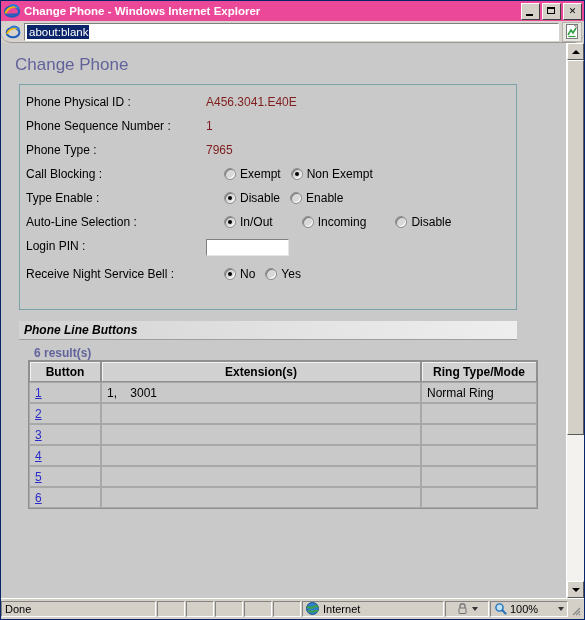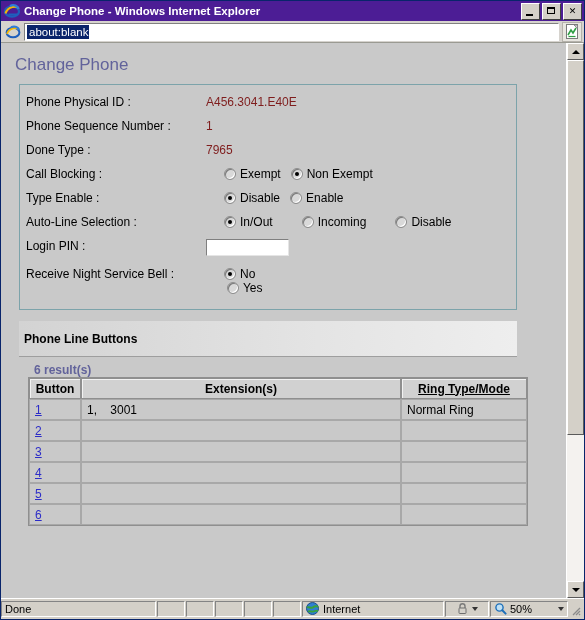--- a/index.html
+++ b/index.html
@@ -24,21 +24,21 @@
     background: #d4d0c8;
     box-sizing: border-box;
     border: 1px solid #08246b;
     display: flex;
     flex-direction: column;
   }
 
   
   #titlebar {
     height: 20px;
-    background: #4c1d95;
+    background: #ec4899;
     display: flex;
     align-items: center;
     padding: 0 2px 0 3px;
     box-sizing: border-box;
     flex: 0 0 auto;
   }
   #titlebar .ie-logo {
     width: 16px; height: 16px;
     margin-right: 4px;
     position: relative;
@@ -93,20 +93,21 @@
   
   #addressbar {
     height: 22px;
     background: #d6d3ce;
     display: flex;
     align-items: center;
     border-bottom: 1px solid #9a9a92;
     box-sizing: border-box;
     padding: 0 2px;
     flex: 0 0 auto;
+    border-radius: 10px;
   }
   #addr-icon {
     width: 16px; height: 16px;
     margin: 0 3px 0 2px;
     flex: 0 0 auto;
   }
   #addr-field {
     flex: 1 1 auto;
     height: 18px;
     background: #ffffff;
@@ -234,27 +235,28 @@
     font-size: 12px;
     padding: 0 2px;
     outline: none;
     font-family: "Liberation Sans", sans-serif;
   }
 
   
   #section-bar {
     margin: 11px 0 0 18px;
     width: 498px;
-    height: 36px;
+    height: 19px;
     box-sizing: border-box;
     background: linear-gradient(to right, #d3d3d3 0%, #e4e4e4 60%, #eeeeee 100%);
     border-bottom: 1px solid #9e9e9e;
     display: flex;
     align-items: center;
     padding-left: 5px;
+    font-style: italic;
   }
   #section-title {
     font-size: 12px;
     font-weight: bold;
     color: #000;
   }
   #results-count {
     margin: 6px 0 0 33px;
     font-size: 12px;
     font-weight: bold;
@@ -298,23 +300,23 @@
     overflow: hidden;
     white-space: nowrap;
   }
   table.grid td.cell-btn { text-align: left; }
   td a.grid-link {
     color: #2c2cc8;
     text-decoration: underline;
     font-size: 12px;
     cursor: pointer;
   }
-  .col-button { width: 52px; }
+  .col-button { width: 72px; }
   .col-ext { width: 320px; }
-  .col-ring { width: 126px; text-decoration: underline; }
+  .col-ring { width: 116px; }
 
   
   #scrollbar {
     width: 17px;
     flex: 0 0 auto;
     background: #d8d4cd;
     border-left: 1px solid #ffffff;
     display: flex;
     flex-direction: column;
     position: relative;
@@ -470,21 +472,21 @@
           <span class="form-label">Phone Physical ID :</span>
           <span class="form-value">A456.3041.E40E</span>
         </div>
 
         <div class="form-row">
           <span class="form-label">Phone Sequence Number :</span>
           <span class="form-value">1</span>
         </div>
 
         <div class="form-row">
-          <span class="form-label">Done Type :</span>
+          <span class="form-label">Phone Type :</span>
           <span class="form-value">7965</span>
         </div>
 
         <div class="form-row">
           <span class="form-label">Call Blocking :</span>
           <span class="radio-group" style="margin-left:18px;">
             <span class="radio-opt">
               <span class="radio"></span>
               <span class="radio-label">Exempt</span>
             </span>
@@ -527,21 +529,21 @@
           </span>
         </div>
 
         <div class="form-row" style="height:28px;">
           <span class="form-label">Login PIN :</span>
           <input class="pin-input" type="text" value="" placeholder="" style="">
         </div>
 
         <div class="form-row">
           <span class="form-label">Receive Night Service Bell :</span>
-          <span class="radio-group" style="margin-left:18px;flex-direction:column;">
+          <span class="radio-group" style="margin-left:18px;">
             <span class="radio-opt">
               <span class="radio checked"></span>
               <span class="radio-label">No</span>
             </span>
             <span class="radio-opt">
               <span class="radio"></span>
               <span class="radio-label">Yes</span>
             </span>
           </span>
         </div>
@@ -640,21 +642,21 @@
       </span>
       <span class="caret-down"></span>
     </div>
     <div class="sb-panel" id="status-zoom">
       <span>
         <svg width="13" height="13" viewBox="0 0 13 13">
           <circle cx="5.5" cy="5.5" r="3.6" fill="#bfe0f5" stroke="#1c6fba" stroke-width="1.4"></circle>
           <path d="M8.3 8.3 L11.6 11.6" stroke="#1c6fba" stroke-width="2" stroke-linecap="round"></path>
         </svg>
       </span>
-      <span>50%</span>
+      <span>100%</span>
       <span class="caret-down" style="margin-left:auto;"></span>
     </div>
     <div id="grip">
       <svg width="11" height="11" viewBox="0 0 11 11">
         <path d="M10 3 L3 10 M10 6 L6 10 M10 9 L9 10" stroke="#8a8a8a" stroke-width="1.3"></path>
       </svg>
     </div>
   </div>
 
 </div>

